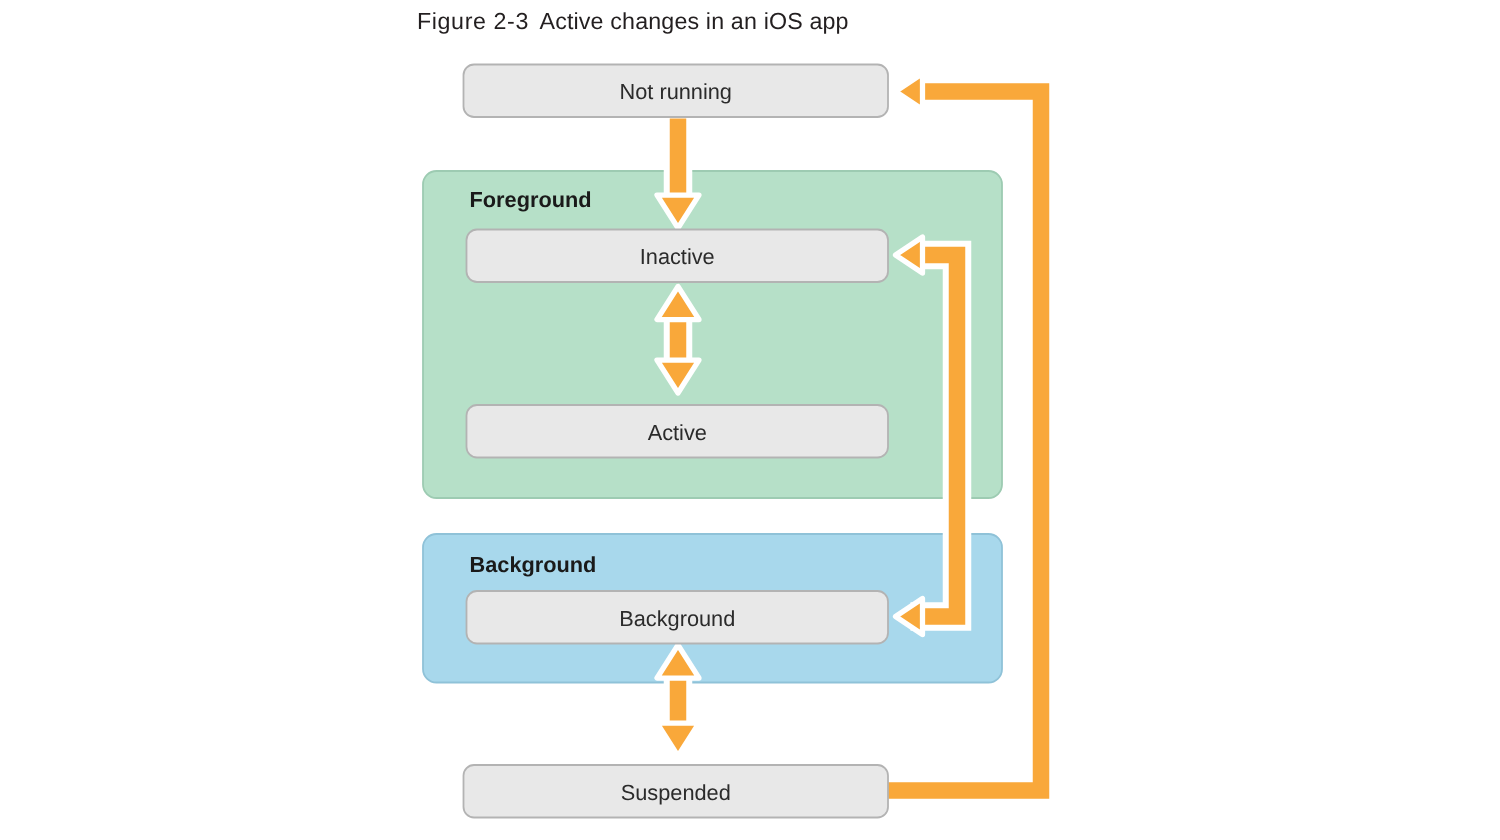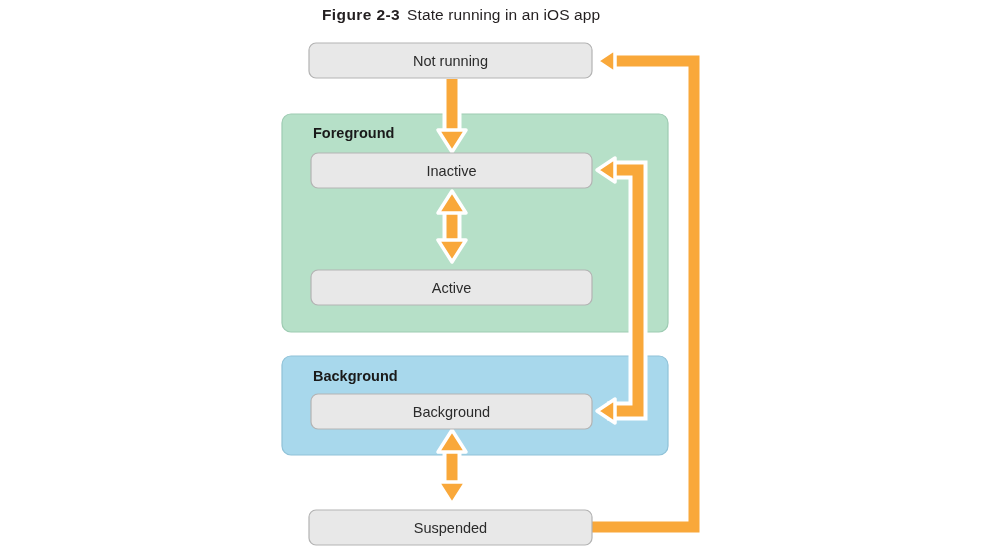--- a/index.html
+++ b/index.html
@@ -18,23 +18,22 @@
   #figure-title {
     position: absolute;
     left: 278px;
     top: 6px;
     font-size: 15.5px;
     color: #231f20;
     letter-spacing: 0.1px;
     white-space: nowrap;
   }
   #figure-title .fig-num {
-    font-weight: bold;
+    font-weight: normal;
     letter-spacing: 0.4px;
-    margin-left: 44px;
   }
   #figure-title .fig-cap {
     font-weight: normal;
     margin-left: 7px;
   }
   svg#diagram {
     position: absolute;
     left: 0;
     top: 0;
     width: 1000px;
@@ -66,21 +65,21 @@
     stroke-linecap: butt;
     stroke-linejoin: miter;
   }
 </style>
 </head>
 <body>
 
 <div id="page">
 
   <div id="figure-title">
-    <span class="fig-num">Figure 2-3</span><span class="fig-cap">State running in an iOS app</span>
+    <span class="fig-num">Figure 2-3</span><span class="fig-cap">Active changes in an iOS app</span>
   </div>
 
   <svg id="diagram" viewBox="0 0 1000 560">
 
     <rect class="group-box" x="282" y="114" width="386" height="218" rx="9" ry="9" fill="#b6e0c8" stroke="#9dcbb2"></rect>
 
     <rect class="group-box" x="282" y="356" width="386" height="99" rx="9" ry="9" fill="#a8d8ec" stroke="#8fc2d8"></rect>
 
     <g>
       <path class="arrow-path" d="M 588 527 L 694 527 L 694 61 L 611 61" stroke="#ffffff" stroke-width="19"></path>

